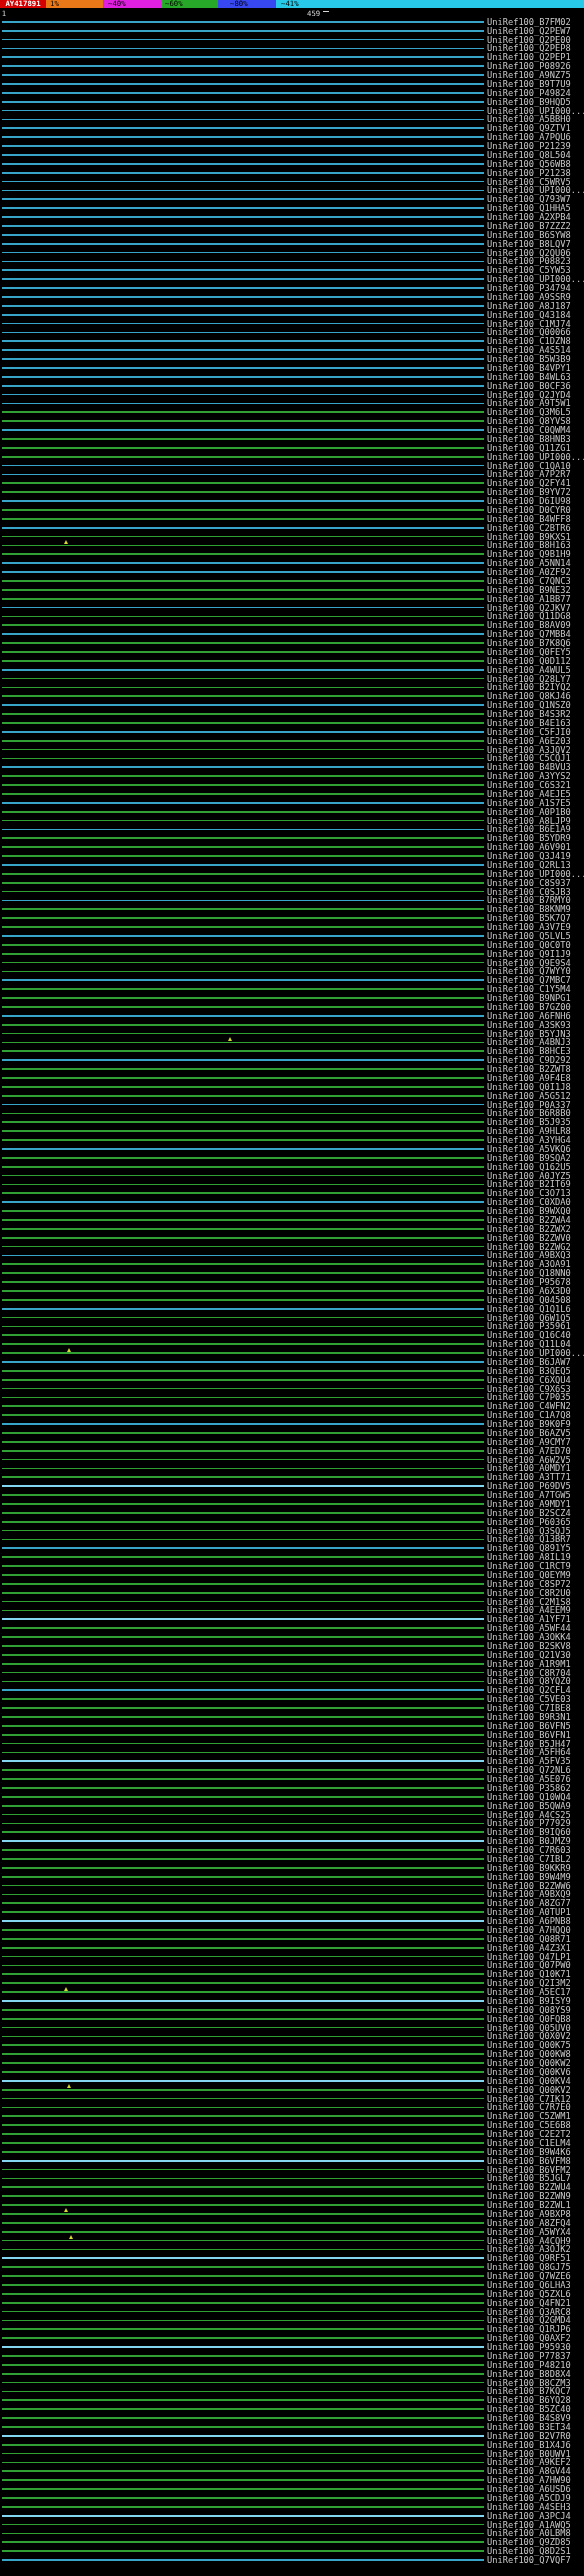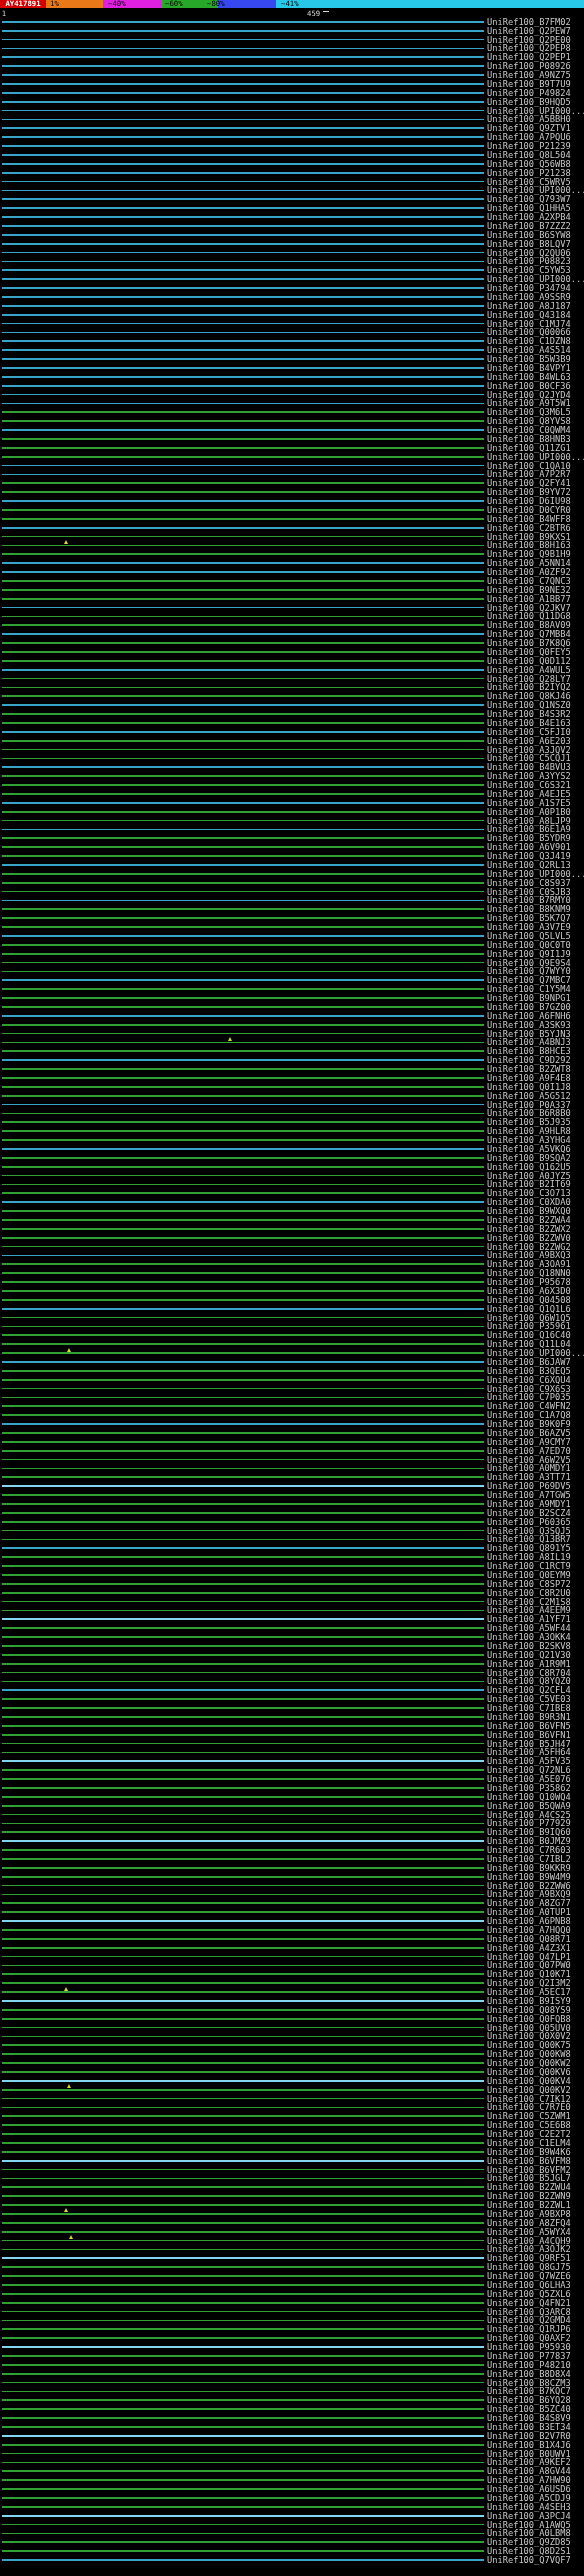--- a/index.html
+++ b/index.html
@@ -40,21 +40,21 @@
   <div class="key-bar">
     <div class="query-badge">AY417891</div>
 
   <div class="key-seg" style="left: 46px; width: 58px; background: rgb(232, 120, 24);"></div>
       <span class="key-label" style="left: 50px;">1%</span>
       <div class="key-seg" style="left: 103px; width: 58px; background: rgb(224, 32, 224);"></div>
       <span class="key-label" style="left: 108px;">~40%</span>
       <div class="key-seg" style="left: 161px; width: 58px; background: rgb(40, 168, 40);"></div>
       <span class="key-label" style="left: 165px;">~60%</span>
       <div class="key-seg" style="left: 218px; width: 58px; background: rgb(56, 72, 240);"></div>
-      <span class="key-label" style="left: 207px;">~80%</span>
+      <span class="key-label" style="left: 230px;">~80%</span>
       <div class="key-seg" style="left: 276px; width: 309px; background: rgb(40, 200, 232);"></div>
       <span class="key-label" style="left: 281px;">~41%</span>
     </div>
 
   <div class="ruler">
     <span class="ruler-start">1</span>
     <span class="ruler-end">459</span>
     <div class="ruler-tick"></div>
   </div>
 

